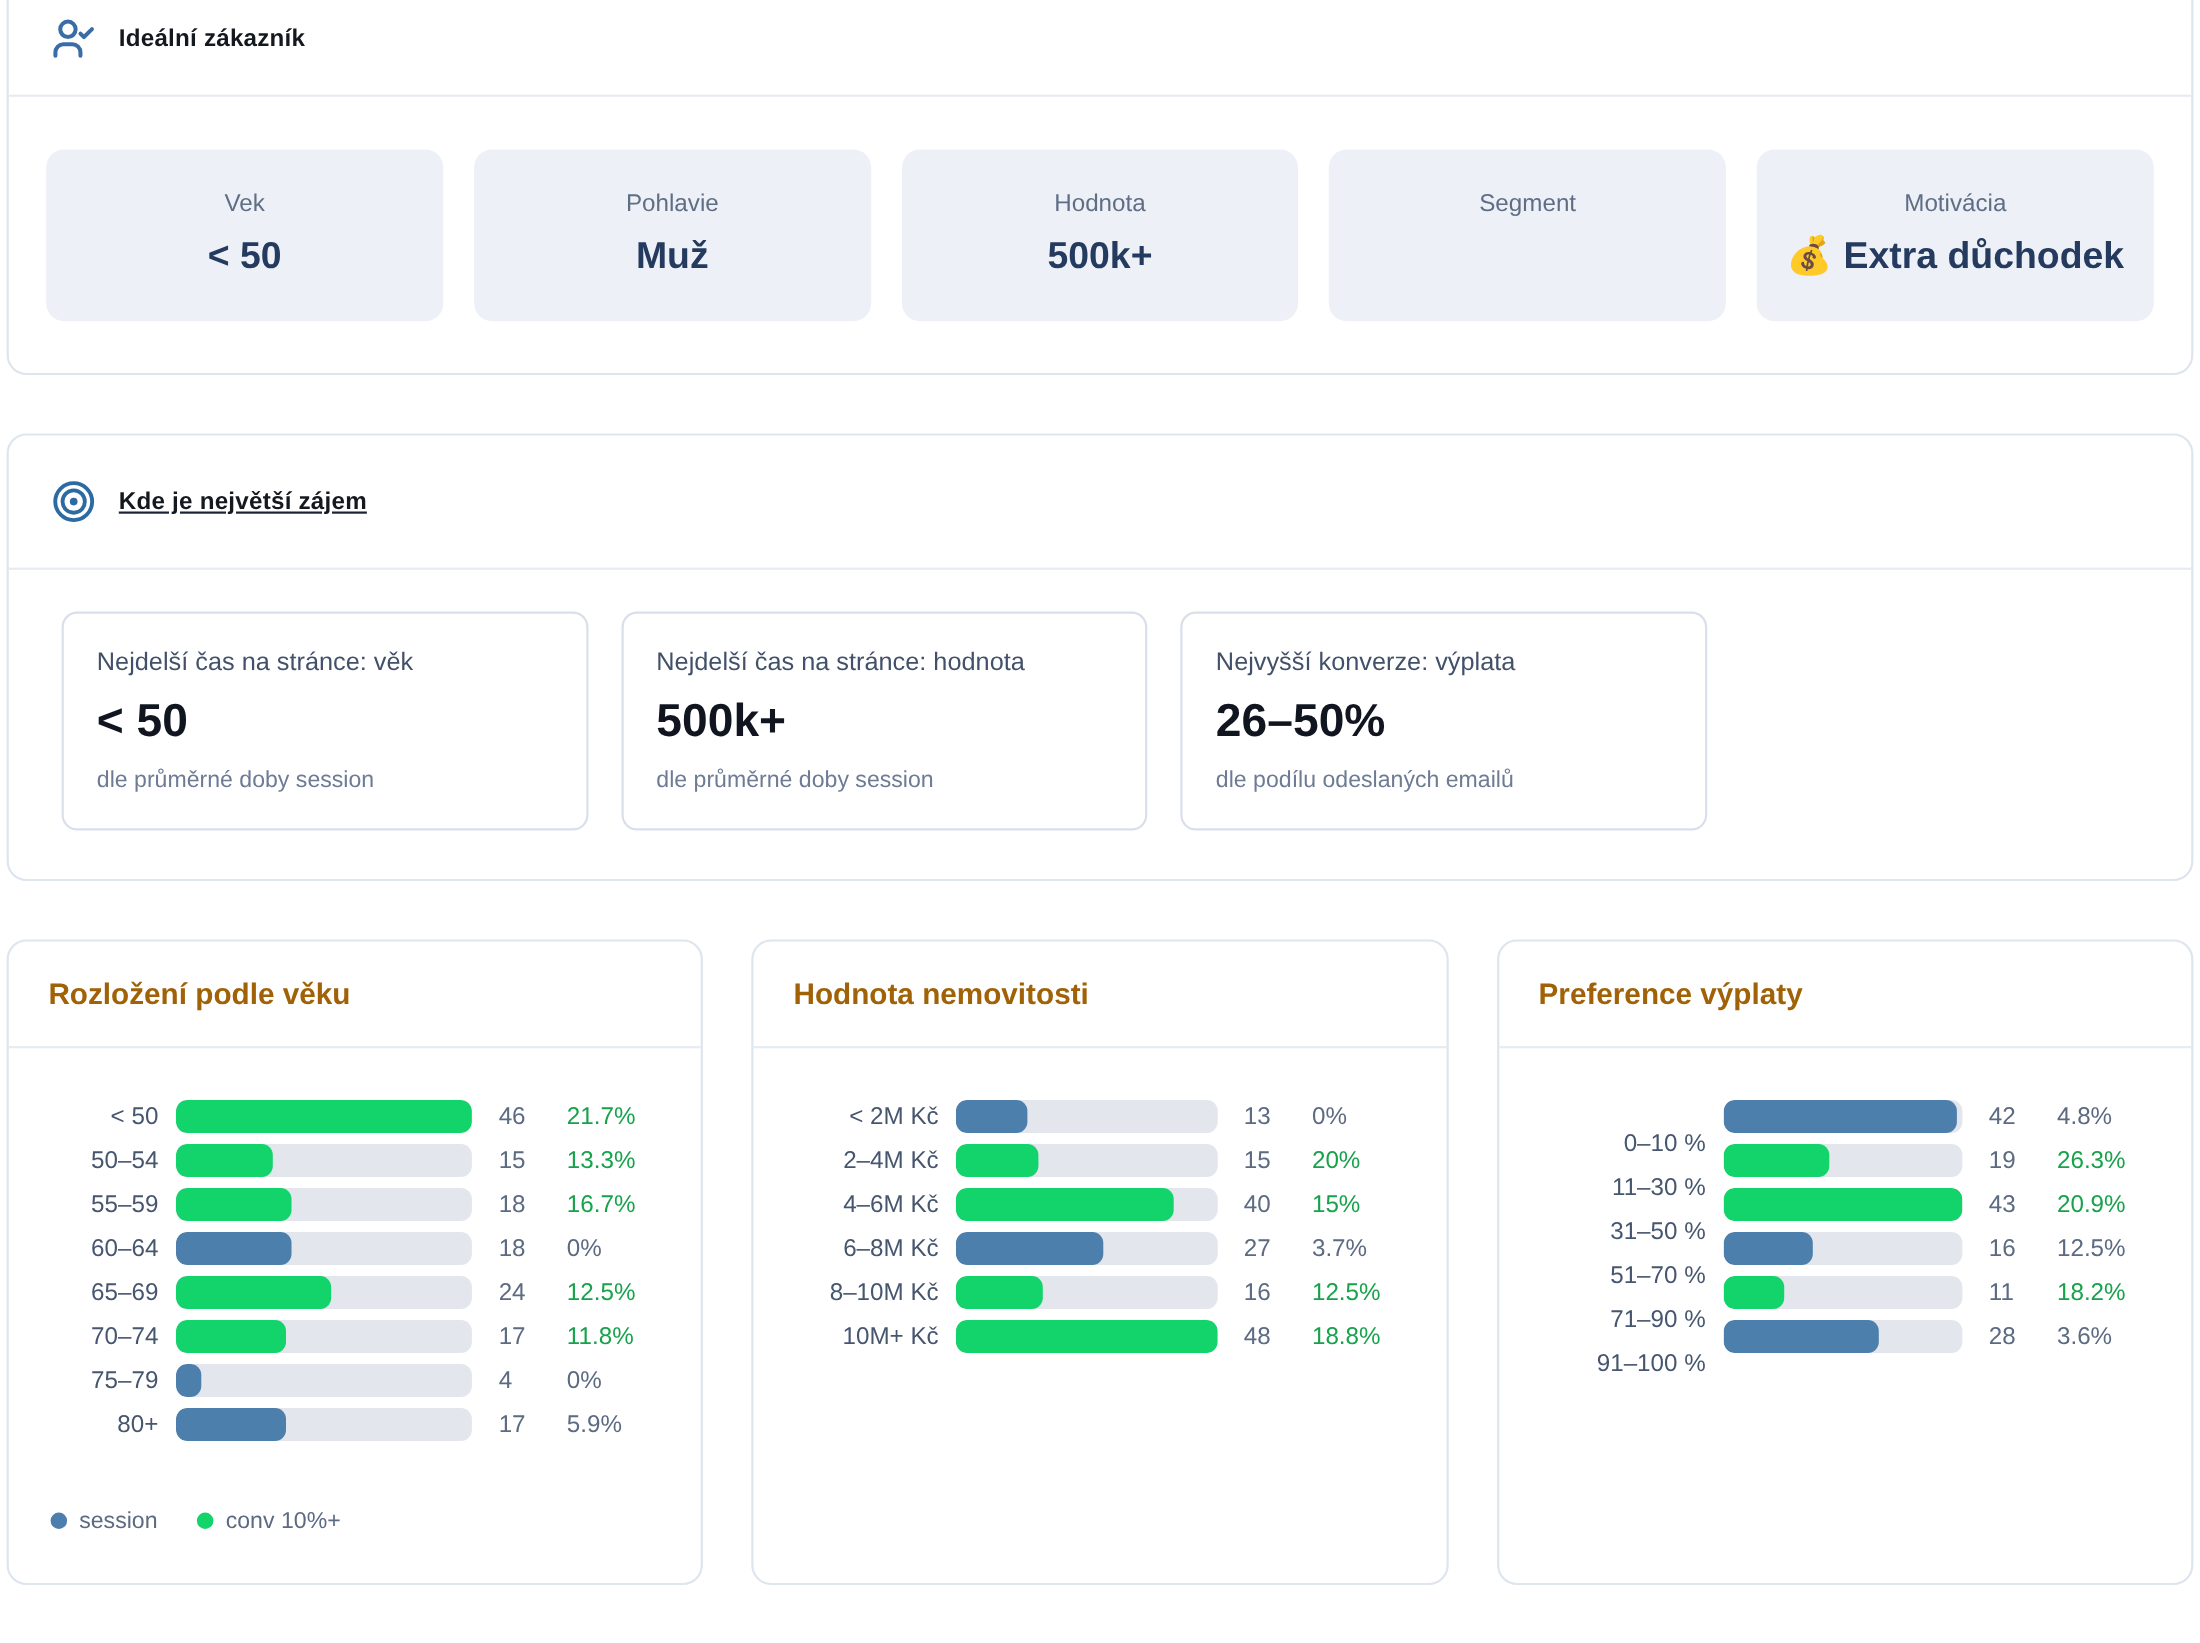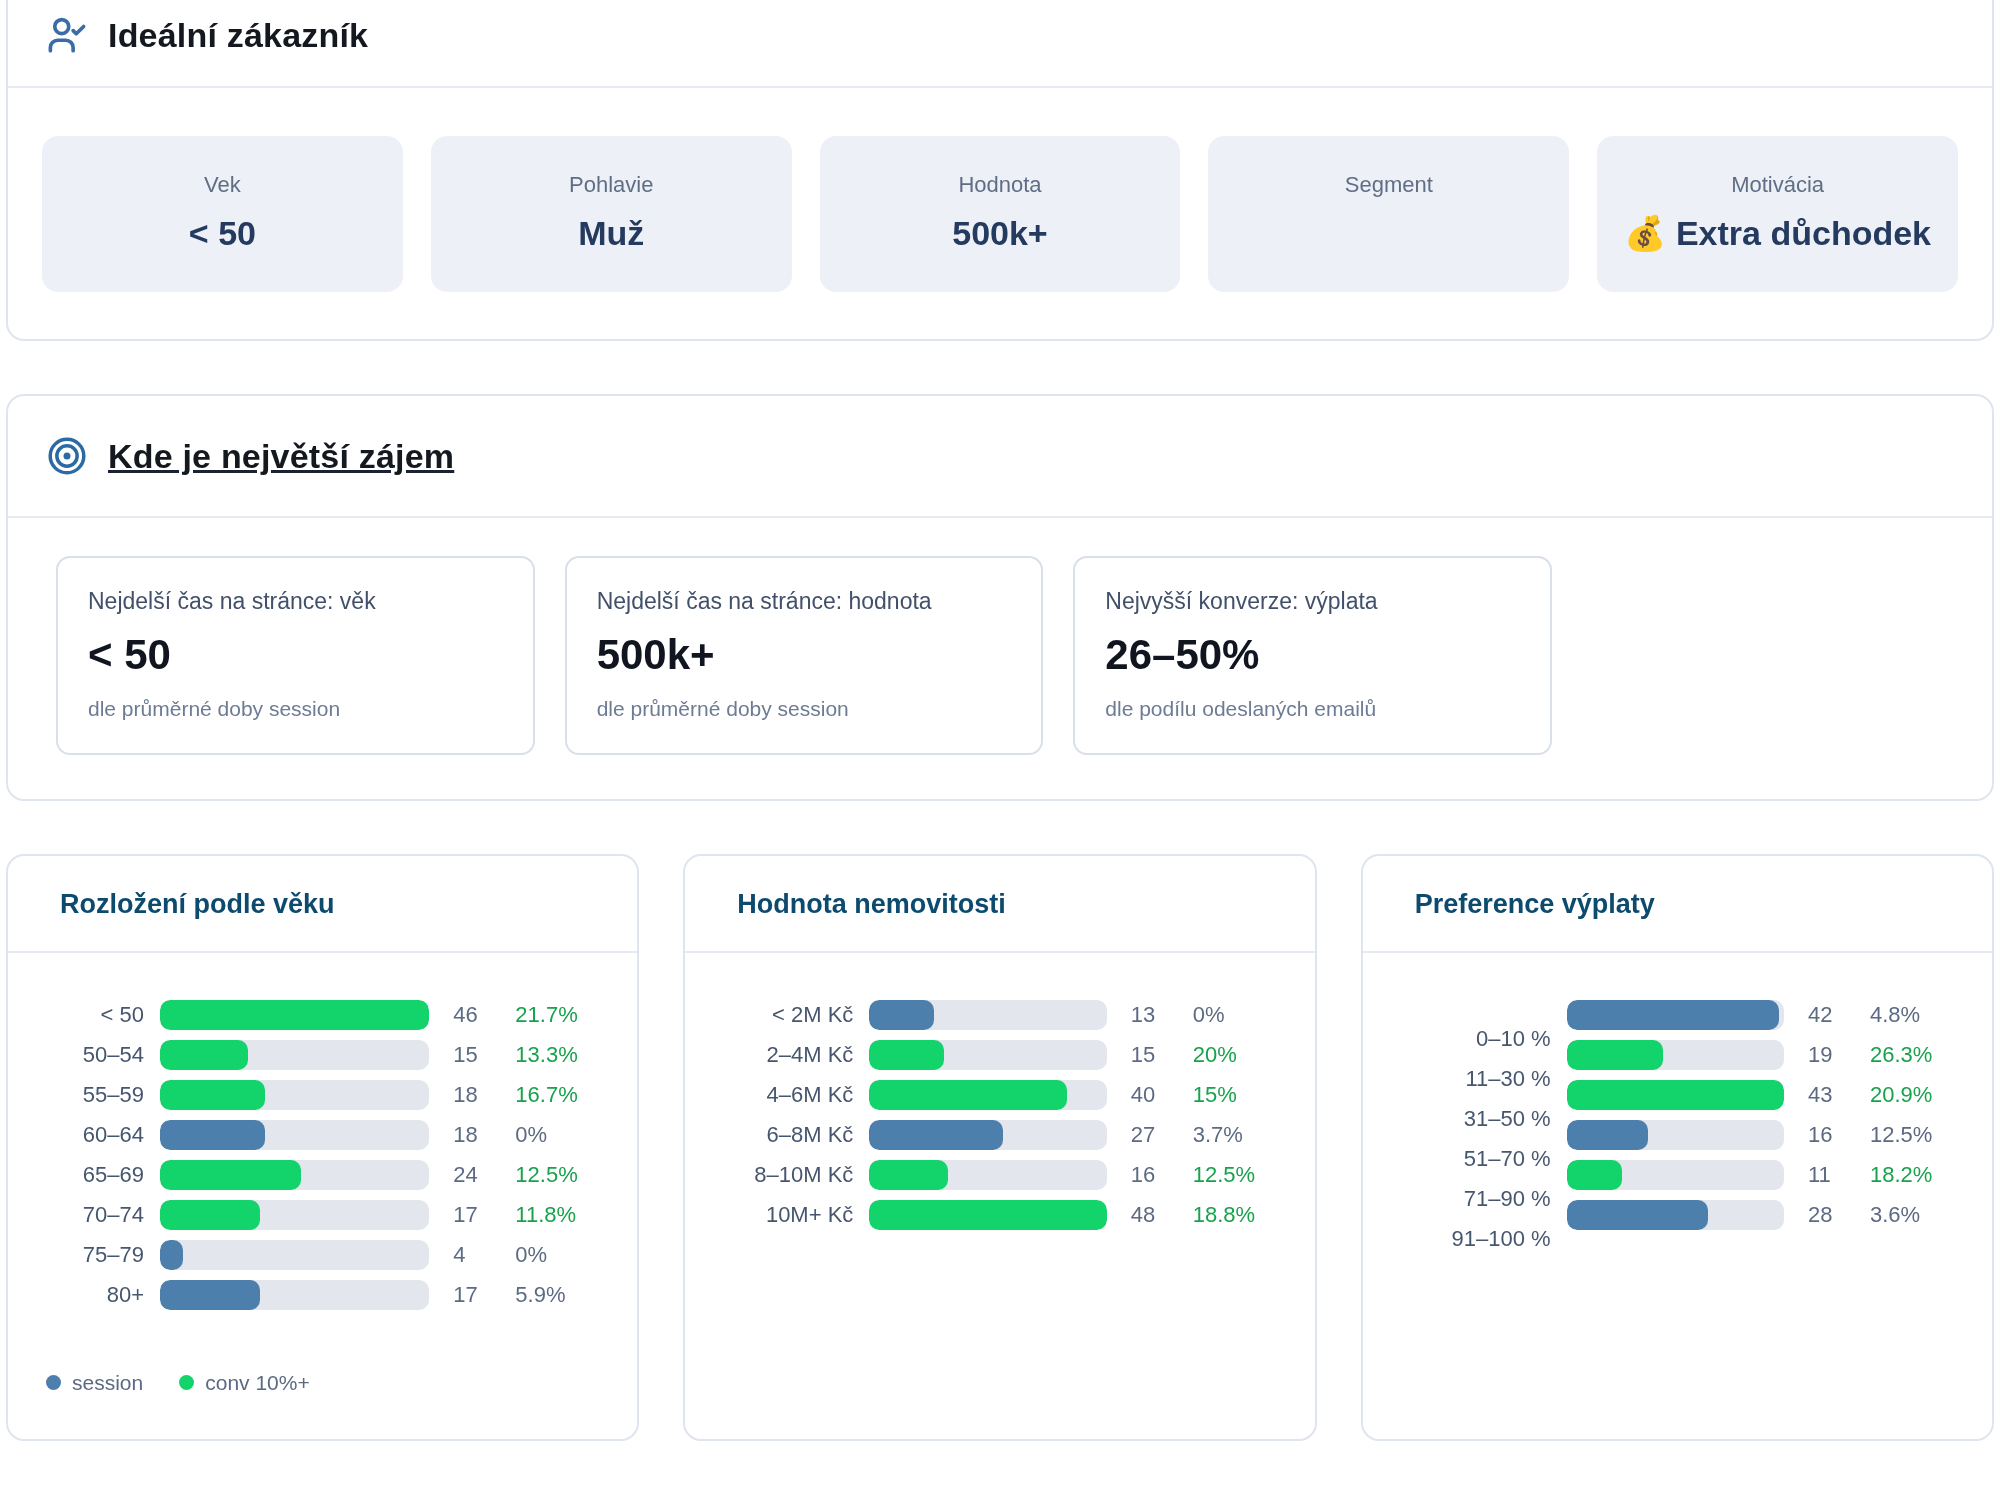--- a/index.html
+++ b/index.html
@@ -19,21 +19,21 @@
   }
   .panel-header {
     display: flex;
     align-items: center;
     gap: 20px;
     border-bottom: 2px solid #e6eaf2;
   }
   #panel-ideal { margin-top: -18px; }
   #panel-ideal .panel-header { padding: 30px 38px; }
   .panel-title {
-    font-size: 34px;
+    font-size: 22px;
     font-weight: bold;
     color: #14181f;
     letter-spacing: .2px;
     line-height: 38px;
   }
   .hdr-icon { width: 42px; height: 42px; flex: 0 0 auto; }
 
   
   .ideal-body {
     padding: 48px 34px 47px;
@@ -76,21 +76,21 @@
   
   .charts-row {
     display: grid;
     grid-template-columns: repeat(3, 1fr);
     gap: 44px;
     margin: 53px 6px 0;
     align-items: stretch;
   }
   .chart-panel { margin: 0; display: flex; flex-direction: column; }
   .chart-header { padding: 33px 36px 31px; border-bottom: 2px solid #e6eaf2; }
-  .chart-title { font-size: 27px; font-weight: bold; color: #0c4a6e; margin-left: 16px; }
+  .chart-title { font-size: 27px; font-weight: bold; color: #a16207; }
   .chart-body { padding: 47px 36px 44px; flex: 1; }
   .bar-row { display: flex; align-items: center; margin-bottom: 10px; height: 30px; }
   .bar-label {
     flex: 0 0 100px;
     text-align: right;
     margin-right: 16px;
     font-size: 22px;
     color: #47566f;
     white-space: nowrap;
   }

